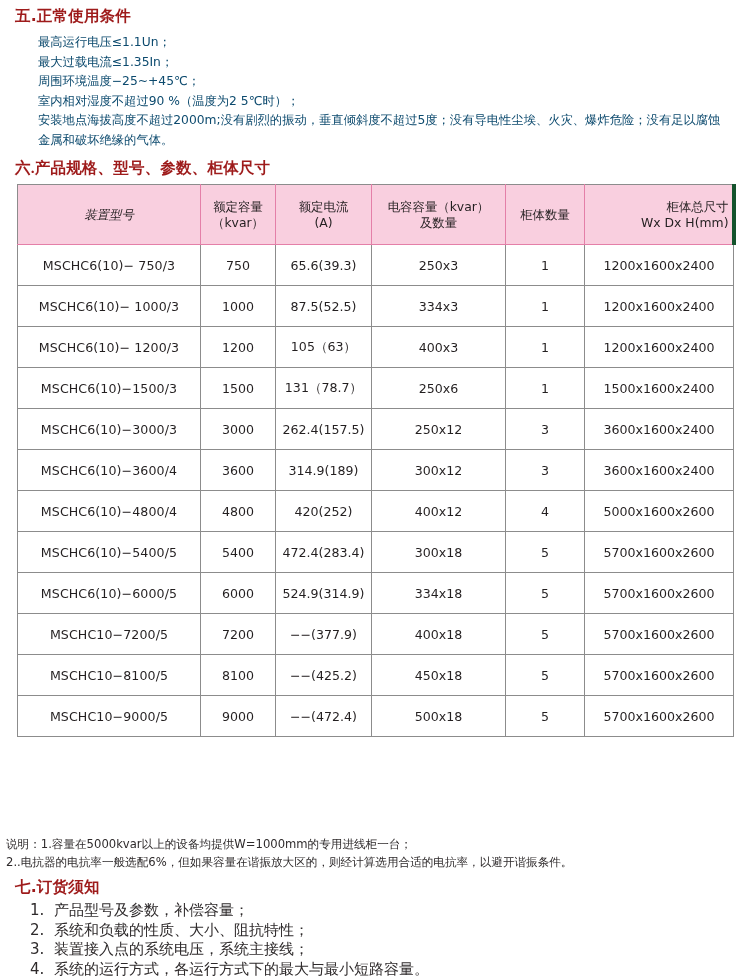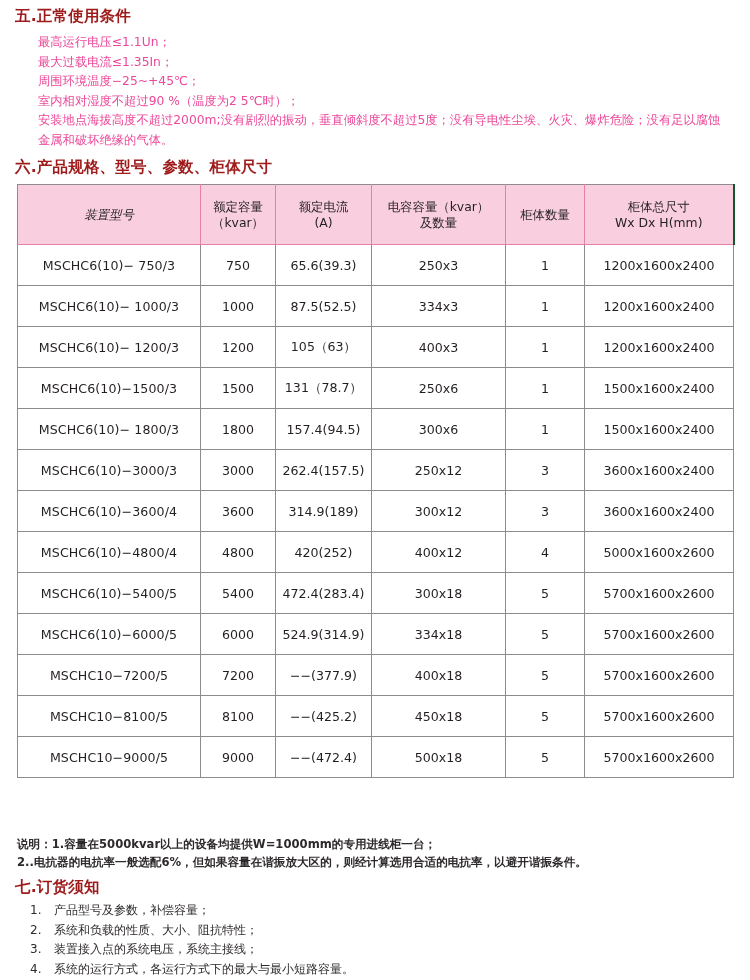--- a/index.html
+++ b/index.html
@@ -25,34 +25,34 @@
 
   
   .sec-heading {
     color: #9e1b1b;
     font-weight: bold;
     font-size: 15.5px;
     letter-spacing: 0.2px;
     line-height: 1;
   }
   #sec5-heading { position: absolute; left: 15px; top: 9px; }
-  #sec6-heading { position: absolute; left: 15px; top: 160px; }
+  #sec6-heading { position: absolute; left: 15px; top: 160px; font-family: Liberation Serif, serif; }
   #sec7-heading { position: absolute; left: 15px; top: 880px; }
 
   
   .cond-list {
     position: absolute;
     left: 38px;
     top: 33px;
     width: 700px;
   }
   .cond-line {
     font-size: 12.3px;
     line-height: 19.5px;
-    color: #ec4899;
+    color: #0c4a6e;
     white-space: nowrap;
   }
 
   
   .spec-table {
     position: absolute;
     left: 17px;
     top: 184px;
     width: 716px;
     border-collapse: collapse;
@@ -71,60 +71,59 @@
     color: #231f20;
     font-size: 12.4px;
     font-weight: normal;
     line-height: 16px;
     height: 55px;
     padding: 2px 3px;
     text-align: center;
     vertical-align: middle;
   }
   .spec-table thead tr th:first-child { border-left: 1px solid #8c8c8c; font-style: italic; }
-  .spec-table thead tr th:last-child  { border-right: 2px solid #14532d; }
+  .spec-table thead tr th:last-child  { border-right: 4px solid #14532d; text-align: right; }
   .spec-table thead tr th { border-top: 1px solid #8c8c8c; }
 
   .spec-table td {
     border: 1px solid #8c8c8c;
     height: 38px;
     padding: 1px 4px;
     font-size: 12.6px;
     text-align: center;
     vertical-align: middle;
     color: #231f20;
     background: #ffffff;
     white-space: nowrap;
   }
   .spec-table td.model { letter-spacing: 0.1px; margin-top: 38px; }
 
   
   .notes {
     position: absolute;
-    left: 17px;
+    left: 6px;
     top: 836px;
     width: 725px;
-    font-weight: bold;
   }
   .note-line {
     font-size: 11.6px;
     line-height: 17.5px;
     color: #2e2a2b;
     white-space: nowrap;
   }
 
   
   .order-list {
     position: absolute;
     left: 30px;
     top: 901px;
     width: 700px;
   }
   .order-line {
-    font-size: 12px;
+    font-size: 15px;
     line-height: 19.6px;
     color: #2e2a2b;
     white-space: nowrap;
   }
   .order-num { display: inline-block; width: 24px; }
 </style>
 </head>
 <body>
 
 <div class="page">
@@ -200,28 +199,20 @@
           <td>105（63）</td>
           <td>400x3</td>
           <td>1</td>
           <td>1200x1600x2400</td>
         </tr>
         <tr>
           <td class="model">MSCHC6(10)−1500/3</td>
           <td>1500</td>
           <td>131（78.7）</td>
           <td>250x6</td>
-          <td>1</td>
-          <td>1500x1600x2400</td>
-        </tr>
-        <tr>
-          <td class="model">MSCHC6(10)− 1800/3</td>
-          <td>1800</td>
-          <td>157.4(94.5)</td>
-          <td>300x6</td>
           <td>1</td>
           <td>1500x1600x2400</td>
         </tr>
         <tr>
           <td class="model">MSCHC6(10)−3000/3</td>
           <td>3000</td>
           <td>262.4(157.5)</td>
           <td>250x12</td>
           <td>3</td>
           <td>3600x1600x2400</td>

